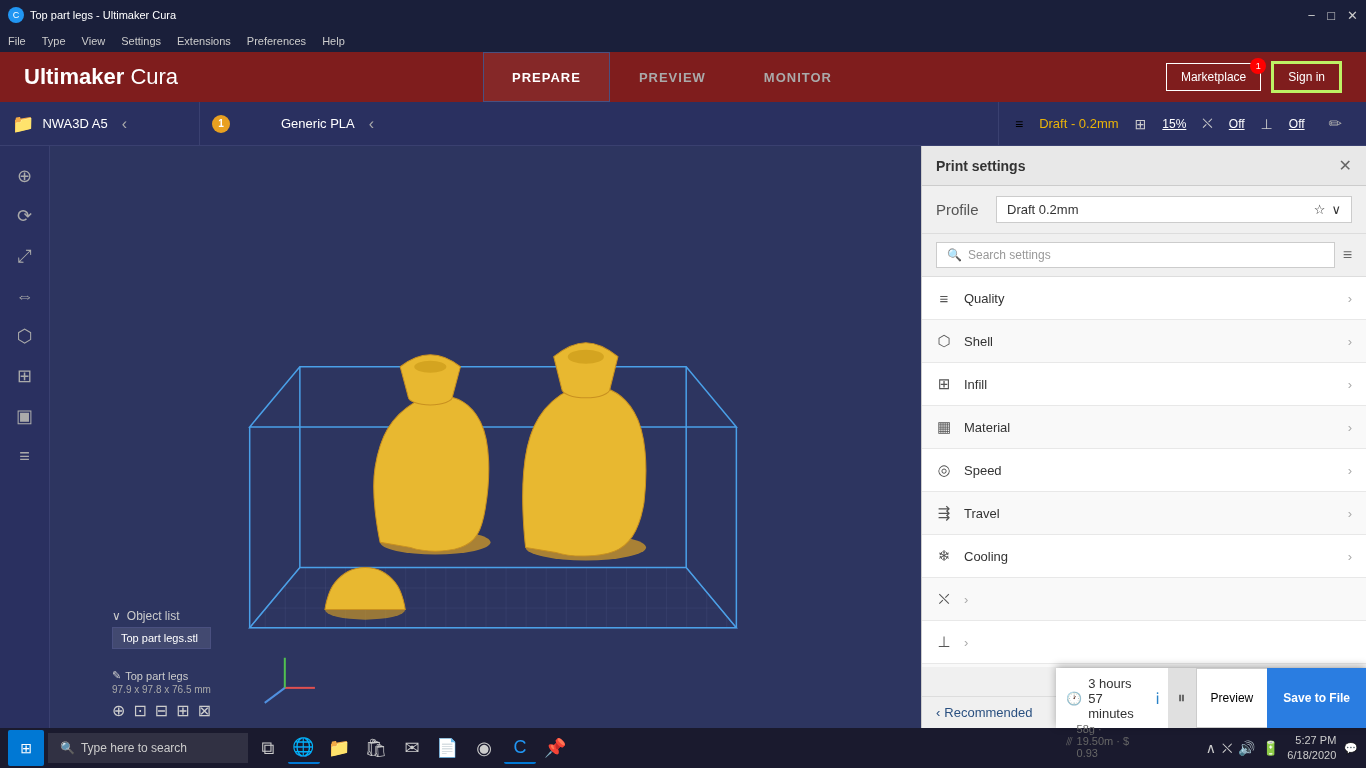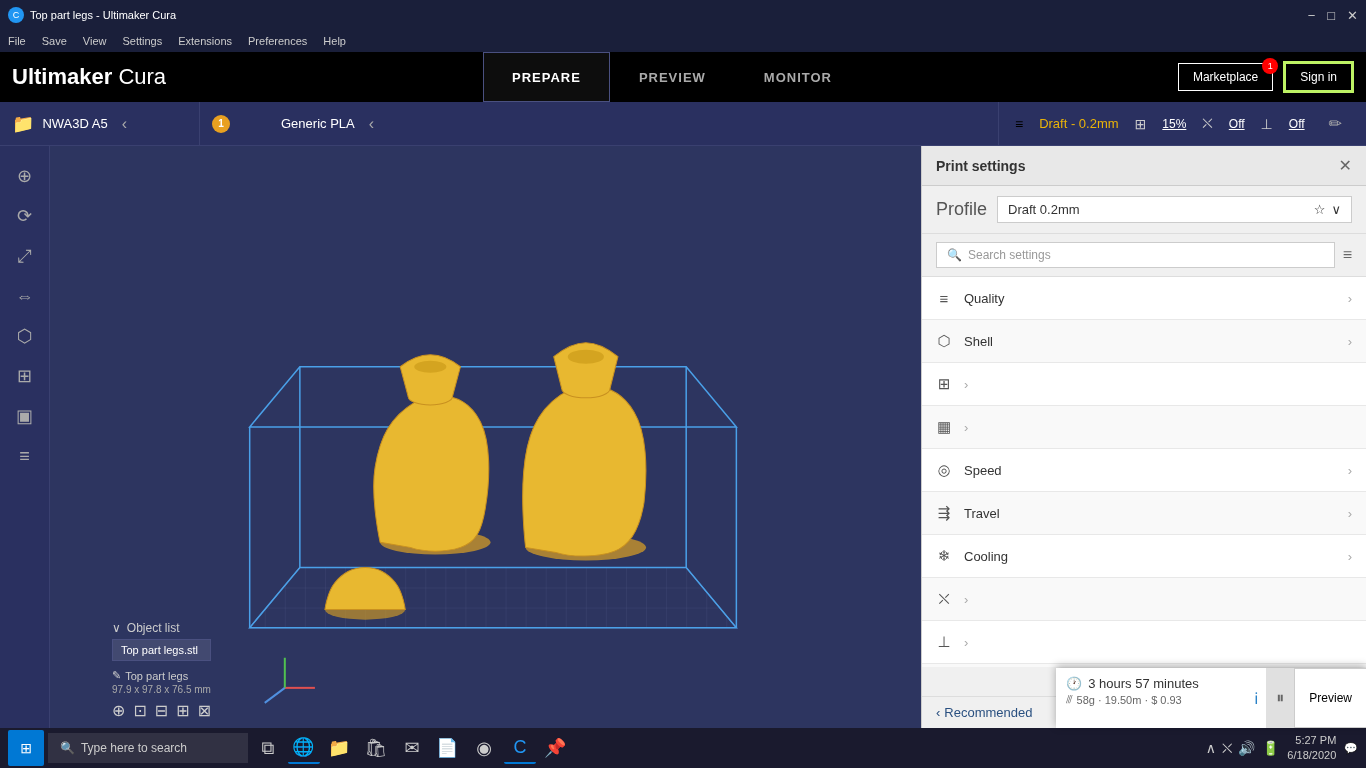--- a/index.html
+++ b/index.html
@@ -30,24 +30,24 @@
       padding: 0 8px;
       gap: 16px;
       color: #ccc;
       font-size: 11px;
     }
     .menubar span { cursor: pointer; }
 
     
     .header {
       height: 50px;
-      background: #000000;
-      display: flex;
-      align-items: center;
-      padding: 0 12px;
+      background: #7f1d1d;
+      display: flex;
+      align-items: center;
+      padding: 0 24px;
       justify-content: space-between;
     }
     .logo { color: white; font-size: 22px; font-weight: 300; }
     .logo strong { font-weight: 700; }
     .nav-tabs { display: flex; gap: 0; }
     .nav-tab {
       padding: 0 28px;
       height: 50px;
       display: flex;
       align-items: center;
@@ -185,21 +185,21 @@
     .ps-title { font-size: 14px; font-weight: 600; color: #333; }
     .ps-close { cursor: pointer; color: #666; font-size: 16px; }
     .ps-profile {
       padding: 10px 14px;
       display: flex;
       align-items: center;
       gap: 10px;
       background: #f0f0f0;
       border-bottom: 1px solid #ddd;
     }
-    .ps-profile-label { color: #555; font-size: 18px; min-width: 50px; }
+    .ps-profile-label { color: #555; font-size: 15px; min-width: 50px; }
     .ps-profile-select {
       flex: 1;
       border: 1px solid #ccc;
       padding: 5px 10px;
       background: white;
       font-size: 13px;
       color: #333;
       display: flex;
       align-items: center;
       justify-content: space-between;
@@ -283,21 +283,21 @@
       gap: 6px;
       cursor: pointer;
       margin-bottom: 4px;
     }
     .object-file {
       background: rgba(255,255,255,0.1);
       border: 1px solid #4a5080;
       color: white;
       padding: 4px 8px;
       font-size: 11px;
-      margin-bottom: 8px;
+      margin-bottom: 20px;
     }
     .object-name {
       color: #ccc;
       font-size: 11px;
       display: flex;
       align-items: center;
       gap: 4px;
       margin-bottom: 2px;
     }
     .object-dims { color: #aaa; font-size: 10px; margin-bottom: 6px; }
@@ -368,21 +368,21 @@
   </div>
   <div class="titlebar-controls">
     <span>−</span>
     <span>□</span>
     <span>✕</span>
   </div>
 </div>
 
 <div class="menubar">
   <span>File</span>
-  <span>Save</span>
+  <span>Type</span>
   <span>View</span>
   <span>Settings</span>
   <span>Extensions</span>
   <span>Preferences</span>
   <span>Help</span>
 </div>
 
 <div class="header">
   <div class="logo">
     <strong>Ultimaker</strong><span> Cura</span>
@@ -539,25 +539,27 @@
       </div>
 
       <div class="setting-row alt">
         <div class="setting-row-icon">⬡</div>
         <span class="setting-row-label">Shell</span>
         <span class="setting-row-chevron">›</span>
       </div>
 
       <div class="setting-row">
         <div class="setting-row-icon">⊞</div>
+        <span class="setting-row-label">Infill</span>
         <span class="setting-row-chevron">›</span>
       </div>
 
       <div class="setting-row alt">
         <div class="setting-row-icon">▦</div>
+        <span class="setting-row-label">Material</span>
         <span class="setting-row-chevron">›</span>
       </div>
 
       <div class="setting-row">
         <div class="setting-row-icon">◎</div>
         <span class="setting-row-label">Speed</span>
         <span class="setting-row-chevron">›</span>
       </div>
 
       <div class="setting-row alt">
@@ -607,20 +609,21 @@
       <span>3 hours 57 minutes</span>
     </div>
     <div style="font-size:11px;color:#666;margin-top:2px;display:flex;align-items:center;gap:4px;">
       <span>⫻</span>
       <span>58g · 19.50m · $ 0.93</span>
     </div>
   </div>
   <span style="color:#2a82c7;font-size:16px;cursor:pointer;padding:0 8px;display:flex;align-items:center;">ℹ</span>
   <button style="background:#e0e0e0;border:none;padding:0 10px;cursor:pointer;font-size:16px;color:#666;">⏸</button>
   <button style="background:white;border:1px solid #ccc;border-right:none;padding:0 14px;font-size:12px;cursor:pointer;">Preview</button>
+  <button style="background:#2a7de1;color:white;border:none;padding:0 16px;font-size:12px;font-weight:600;cursor:pointer;">Save to File</button>
 </div>
 
 <div class="taskbar">
   <div class="taskbar-start">⊞</div>
   <div class="taskbar-search">
     <span>🔍</span>
     <span>Type here to search</span>
   </div>
   <div class="taskbar-icon">⧉</div>
   <div class="taskbar-icon active">🌐</div>

